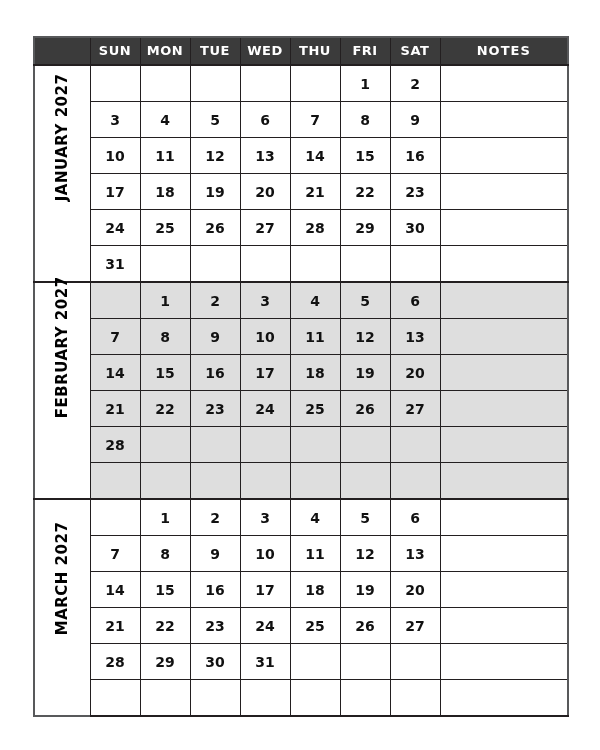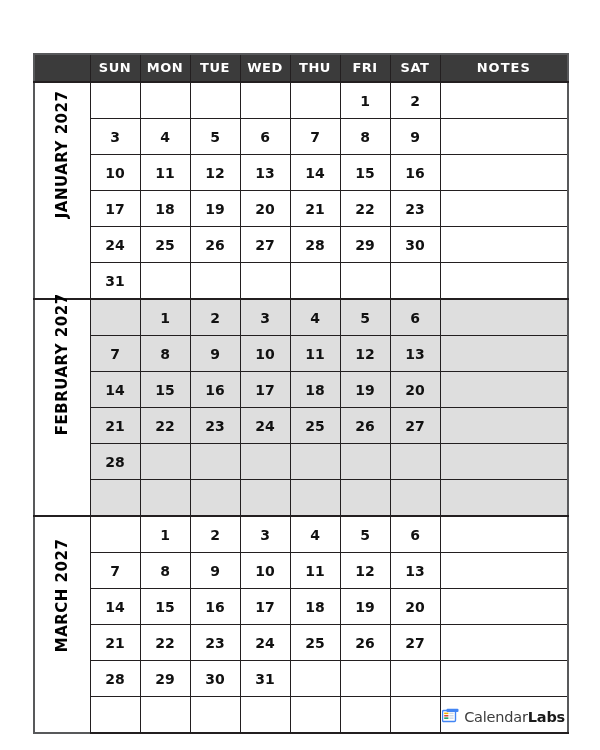--- a/index.html
+++ b/index.html
@@ -20,21 +20,20 @@
     left: 0; top: 0;
     width: 600px;
     height: 750px;
   }
 
   .cal-wrap {
     position: absolute;
     left: 33px;
     top: 36px;
     width: 532px;
-    margin-top: 17px;
   }
 
   table.calendar {
     border-collapse: collapse;
     table-layout: fixed;
     width: 532px;
     border: 2px solid #58595b;
   }
 
   table.calendar td, table.calendar th {
@@ -356,29 +355,14 @@
             <td class="day"></td>
             <td class="day"></td>
             <td class="day"></td>
             <td class="day"></td>
             <td class="notes"></td>
           </tr>
         </tbody>
     </table>
   </div>
 
-  <div class="footer">
-    <span class="logo-mark">
-      <svg width="17" height="17" viewBox="0 0 17 17" xmlns="http://www.w3.org/2000/svg">
-        <rect x="0.5" y="2.5" width="13" height="11" rx="1.2" fill="#ffffff" stroke="#4285f4" stroke-width="1.4"></rect>
-        <rect x="2.2" y="4.6" width="4.2" height="1.5" fill="#f4b400"></rect>
-        <rect x="2.2" y="7.0" width="4.2" height="1.5" fill="#db4437"></rect>
-        <rect x="2.2" y="9.4" width="4.2" height="1.5" fill="#0f9d58"></rect>
-        <rect x="7.4" y="4.6" width="4.2" height="1.5" fill="#cfd8e3"></rect>
-        <rect x="7.4" y="7.0" width="4.2" height="1.5" fill="#cfd8e3"></rect>
-        <rect x="7.4" y="9.4" width="4.2" height="1.5" fill="#cfd8e3"></rect>
-        <rect x="4.5" y="0.8" width="12" height="3.2" rx="1" fill="#4285f4"></rect>
-      </svg>
-    </span>
-    <span class="logo-text"><span>Calendar</span><b>Labs</b></span>
-  </div>
 
 </div>
 
 </body></html>

